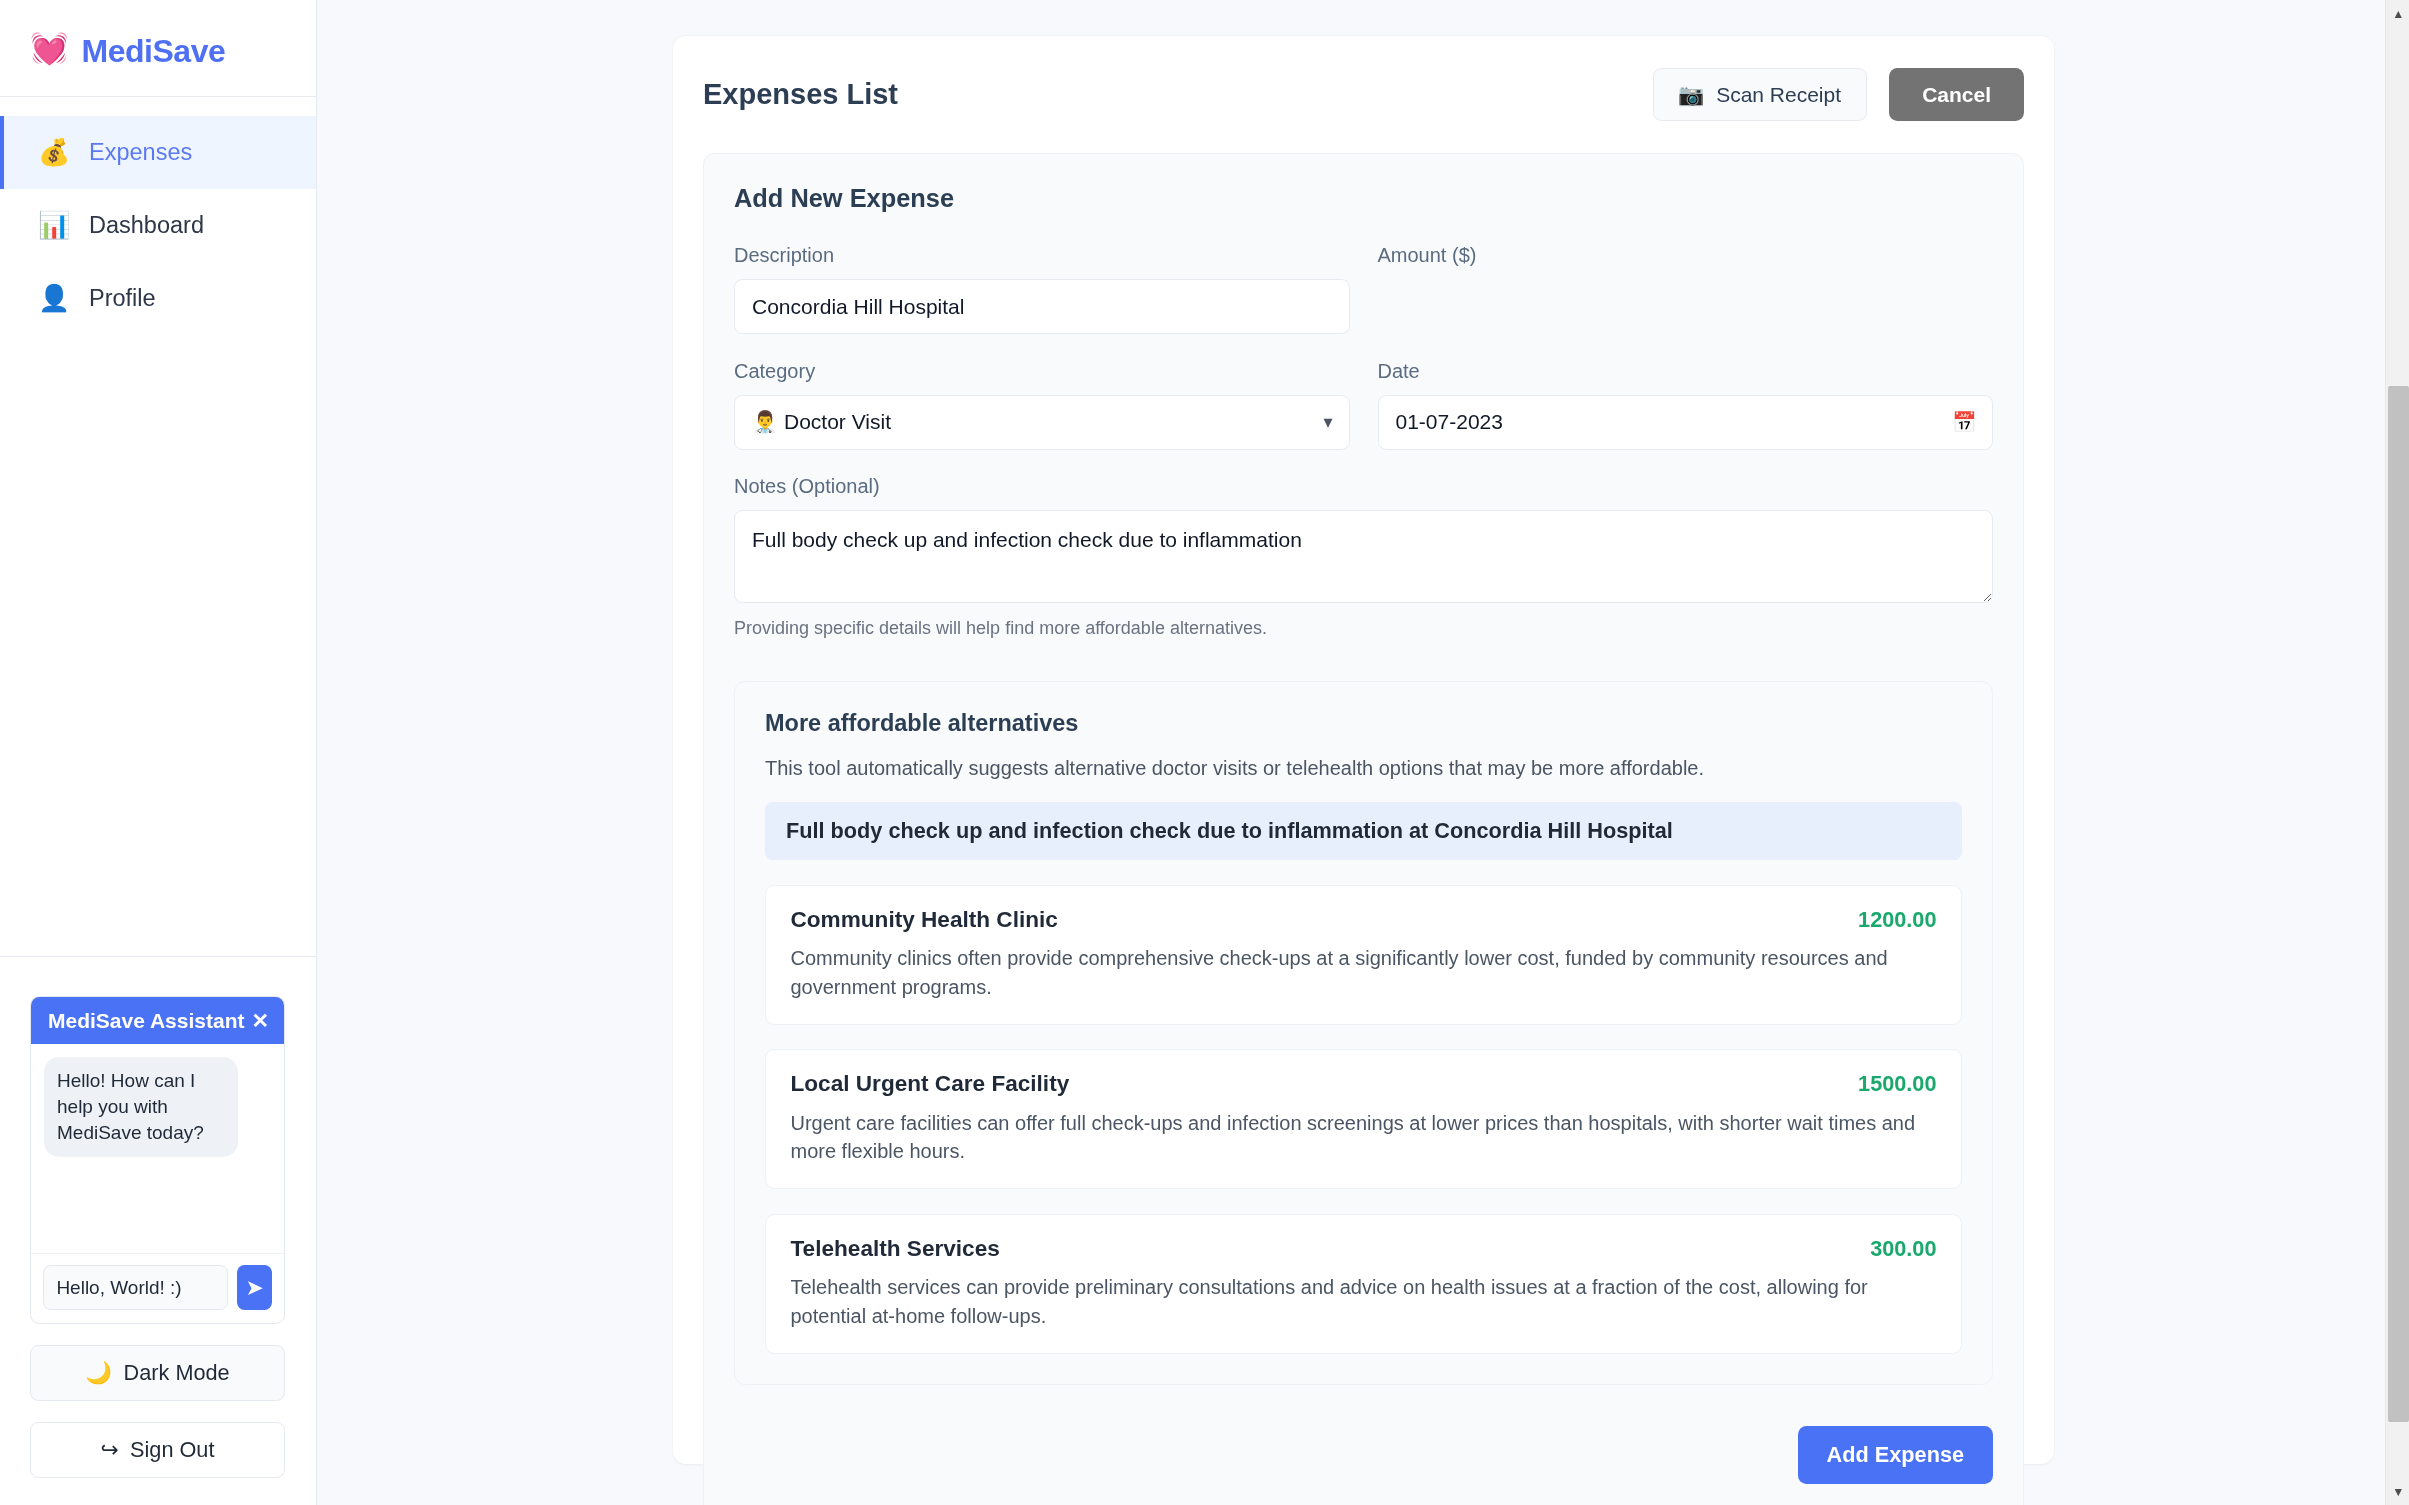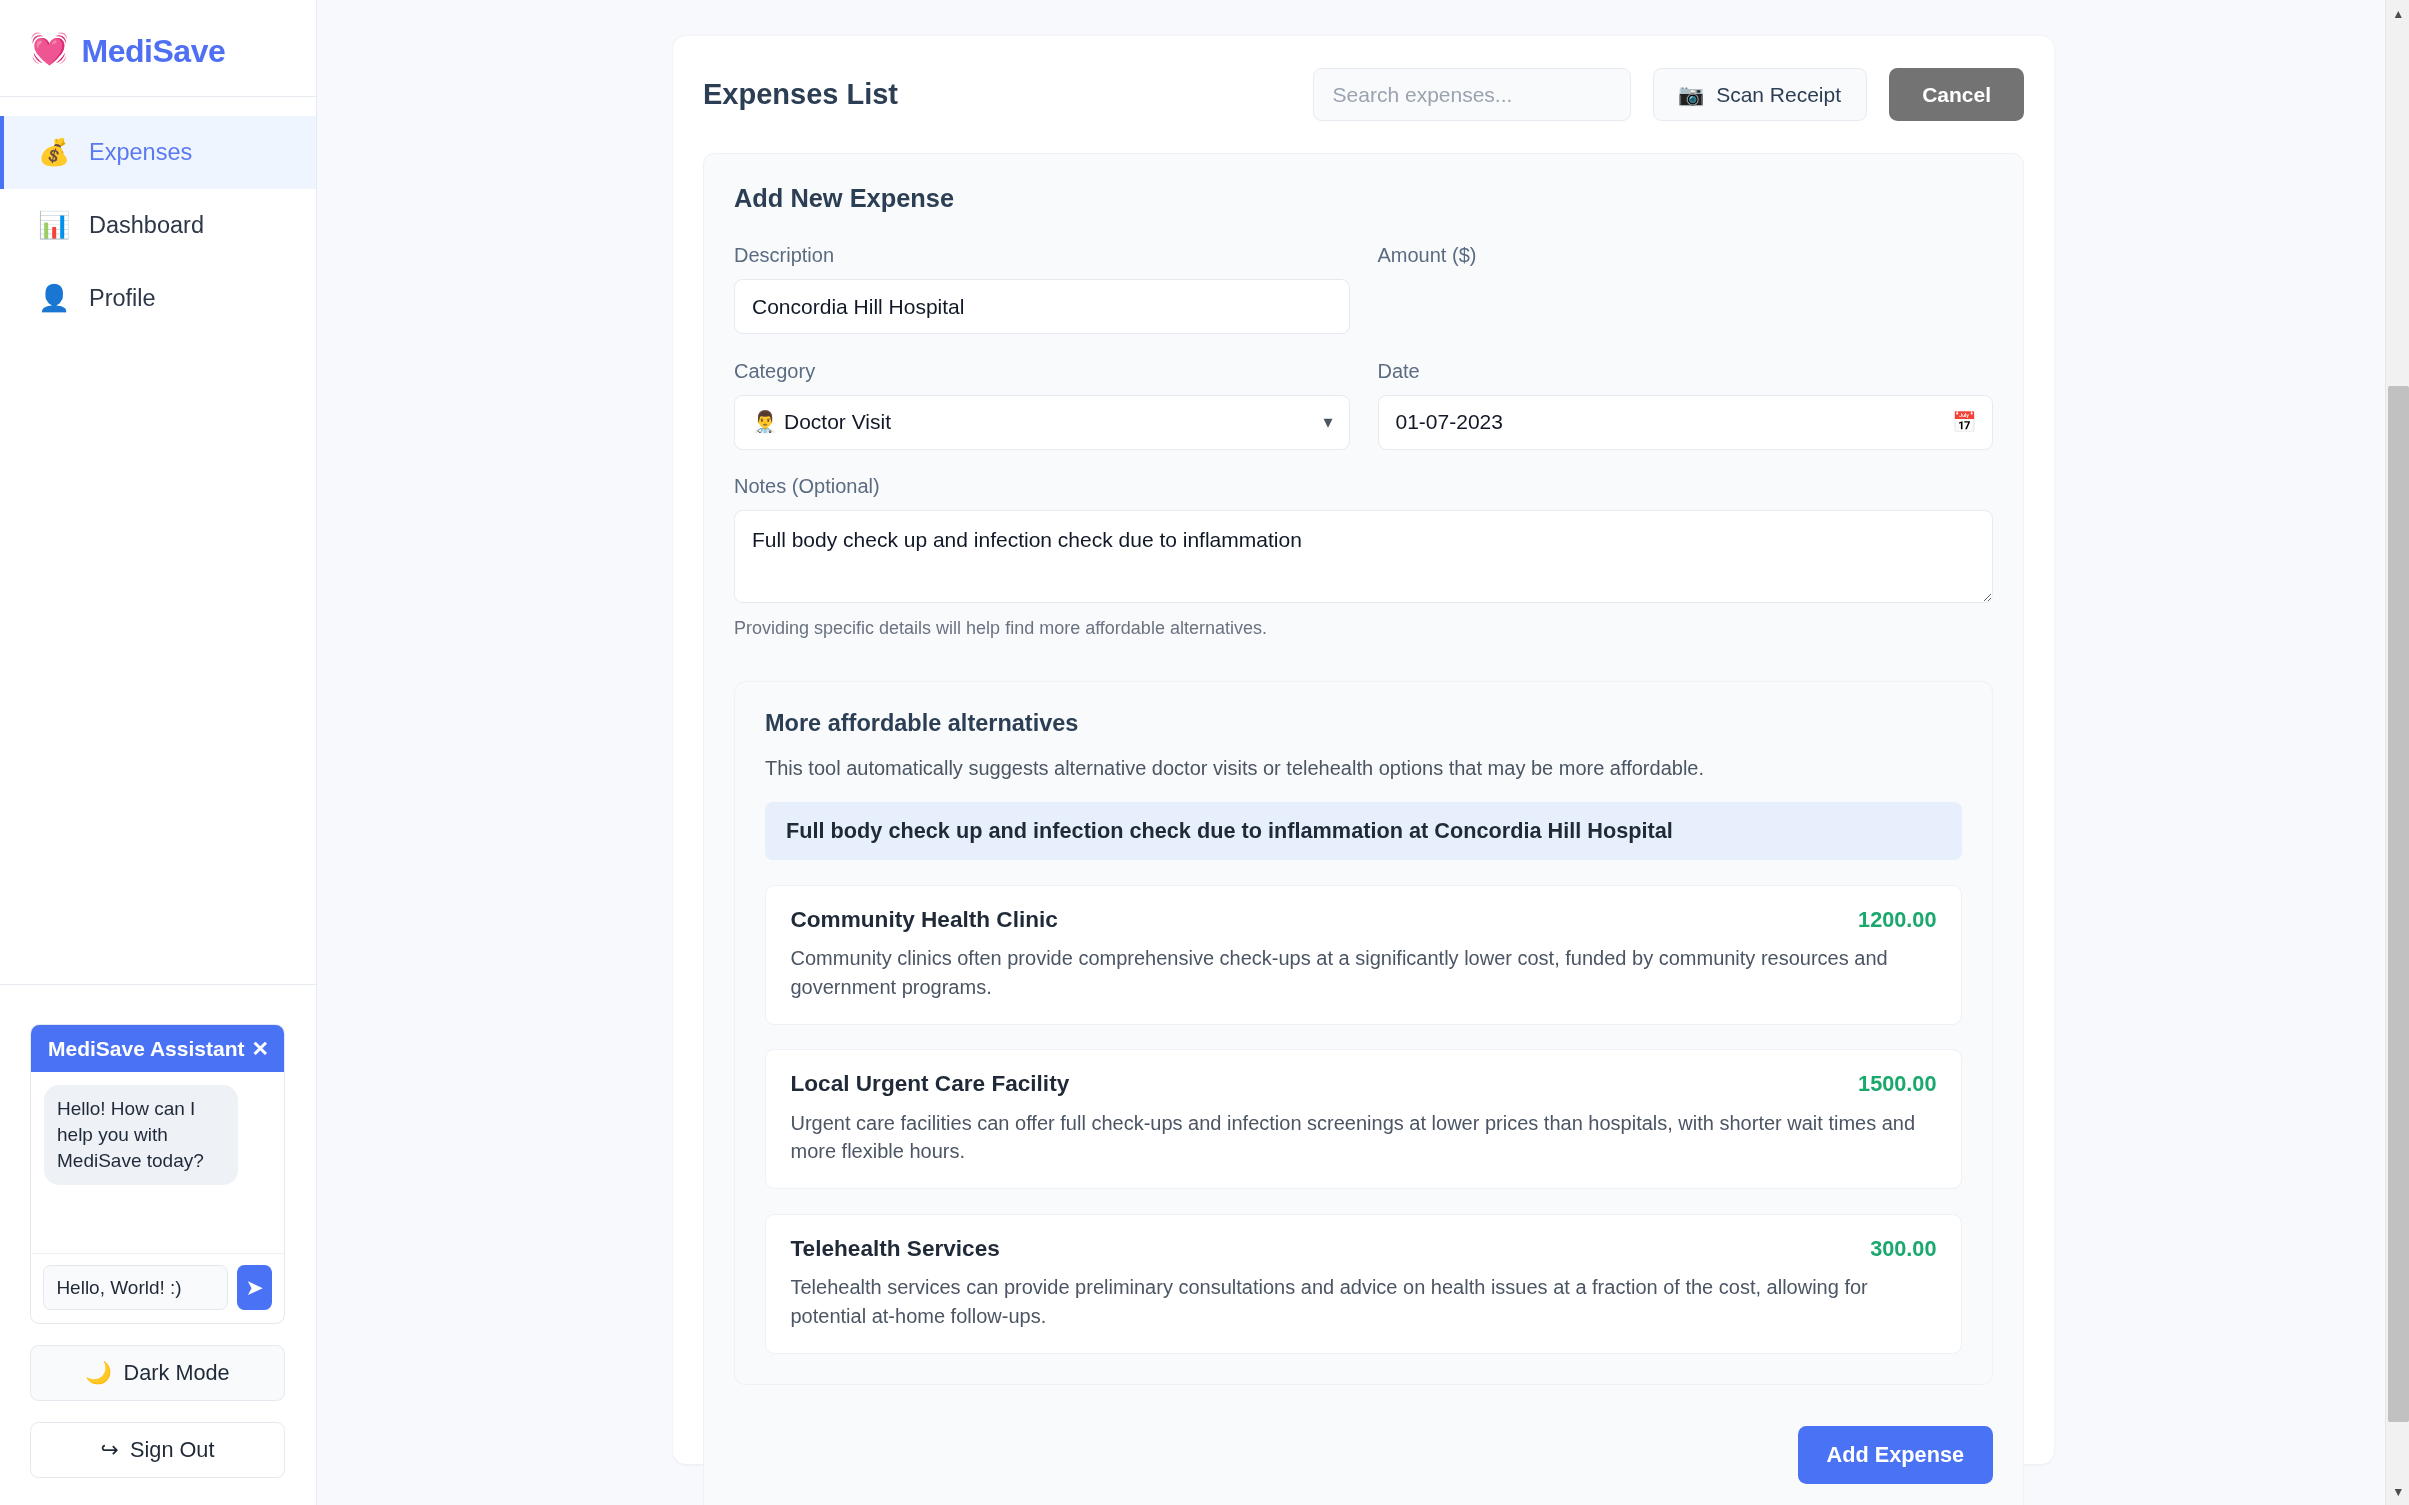--- a/index.html
+++ b/index.html
@@ -58,20 +58,21 @@
   .chat-title { font-size: 21px; font-weight: 700; }
   .chat-close { font-size: 21px; font-weight: 700; cursor: pointer; line-height: 1; }
   .chat-body { height: 181px; padding: 13px 13px 0 13px; }
   .chat-bubble {
     background: #eef1f6; border-radius: 15px; padding: 11.3px 13px;
     font-size: 19px; color: #1f2937; line-height: 1.36; max-width: 194px;
   }
   .chat-input-row {
     display: flex; gap: 9px; padding: 11.3px 12.2px 13px 12.2px;
     border-top: 0.9px solid #edf0f5;
+    margin-top: 28px;
   }
   .chat-input {
     flex: 1 1 auto; background: #f8fafc;
     border: 0.9px solid #e2e8f0; border-radius: 7.5px;
     padding: 10.4px 12.2px; font-size: 19px; color: #1f2937;
     font-family: inherit; outline: none; min-width: 0;
   }
   .chat-send {
     width: 53px; background: #4a72f5; border: none; border-radius: 7.5px;
     color: #fff; font-size: 21.7px; cursor: pointer;
@@ -248,21 +249,20 @@
       <span>Sign Out</span>
     </button>
 
   </aside>
 
   <main class="main">
     <section class="card">
 
       <div class="card-head">
         <h1 class="page-title">Expenses List</h1>
-        <input class="search" placeholder="Search expenses..." style="">
         <button class="btn btn-scan">
           <span>📷</span>
           <span>Scan Receipt</span>
         </button>
         <button class="btn btn-cancel">Cancel</button>
       </div>
 
       <div class="panel">
         <h2 class="panel-title">Add New Expense</h2>
 

